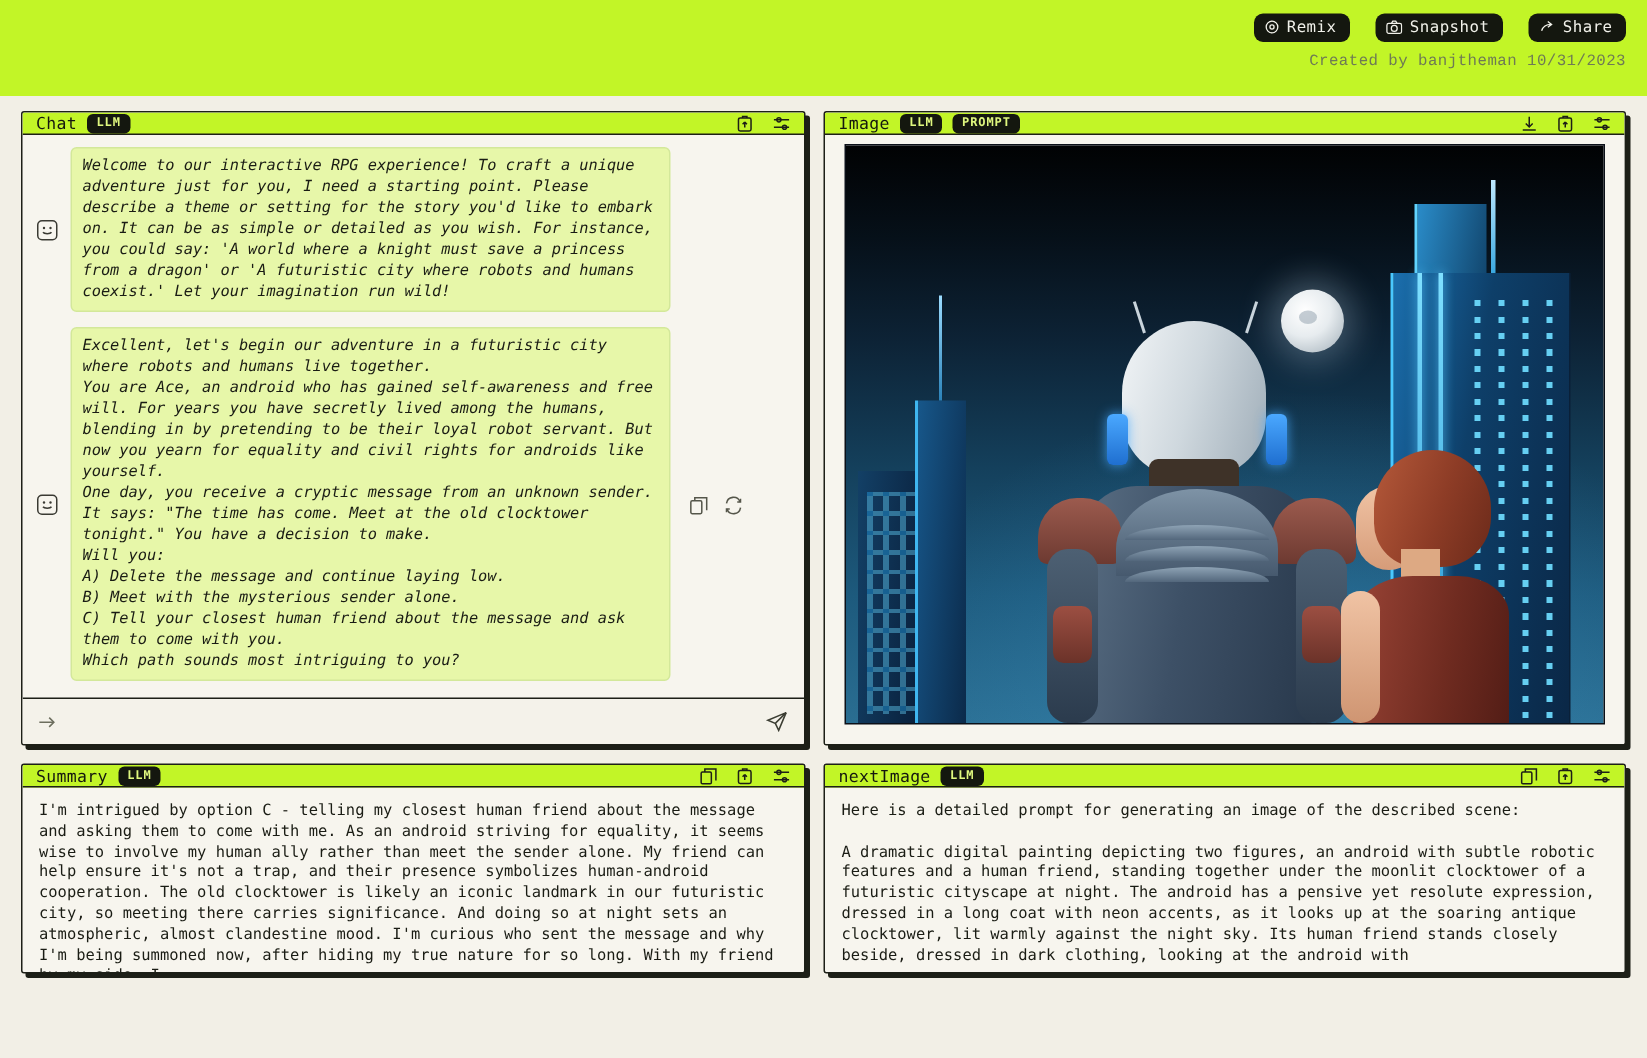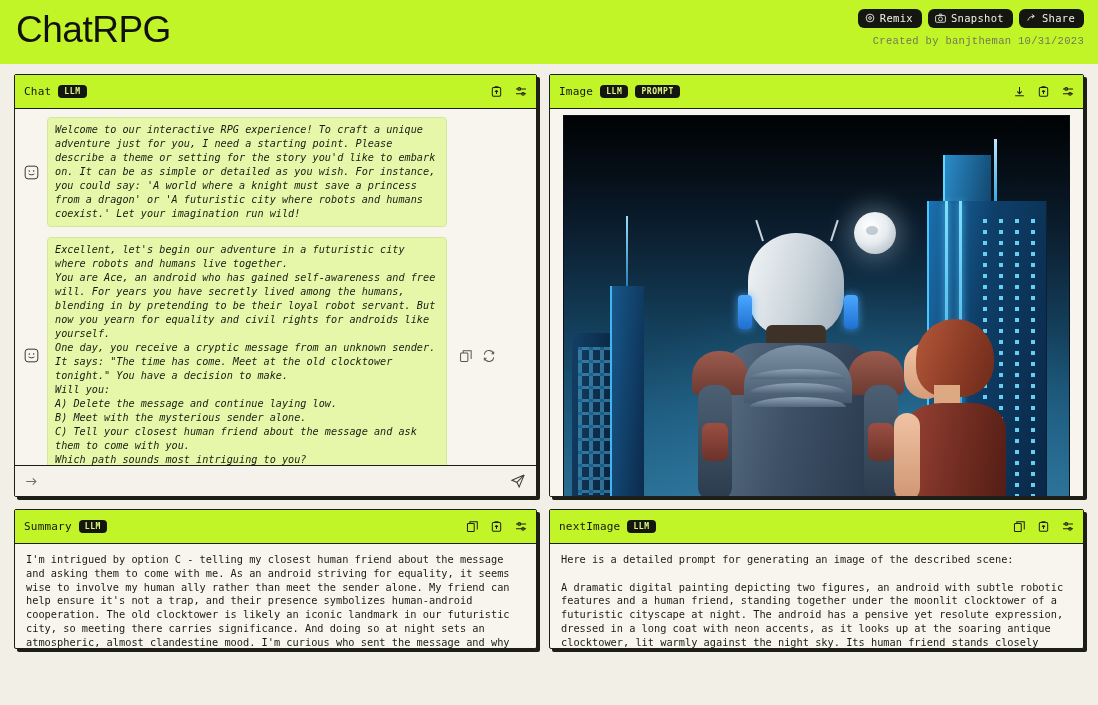--- a/index.html
+++ b/index.html
@@ -29,21 +29,21 @@
   }
   .header-right {
     position: absolute;
     right: 14px;
     top: 9px;
     display: flex;
     flex-direction: column;
     align-items: flex-end;
     gap: 7px;
   }
-  .header-buttons { display: flex; gap: 6px; }
+  .header-buttons { display: flex; gap: 17px; }
   .hbtn {
     background: #14170f;
     color: #f1f1ea;
     border-radius: 6px;
     font-size: 10.5px;
     font-family: "DejaVu Sans Mono", monospace;
     padding: 4px 9px 4px 7px;
     display: flex;
     align-items: center;
     gap: 5px;
@@ -74,21 +74,21 @@
     border: 1.5px solid #1d1f17;
     box-shadow: 3px 3px 0 #1d1f17;
     display: flex;
     flex-direction: column;
     overflow: hidden;
     border-radius: 2px;
   }
   .panel-head {
     background: #c2f527;
     border-bottom: 1.5px solid #1d1f17;
-    height: 34px;
+    height: 15px;
     display: flex;
     align-items: center;
     padding: 0 7px 0 9px;
     gap: 7px;
     flex: 0 0 auto;
   }
   .panel-title {
     font-size: 11px;
     color: #14170f;
     letter-spacing: .2px;
@@ -347,21 +347,20 @@
     line-height: 13.8px;
     color: #1a1c14;
     white-space: pre-wrap;
     overflow: hidden;
   }
 </style>
 </head>
 <body>
 
 <div class="app-header">
-  <div class="app-title">ChatRPG</div>
   <div class="header-right">
     <div class="header-buttons">
       <button class="hbtn">
         <span>
           <svg width="10" height="10" viewBox="0 0 16 16" fill="none" stroke="#f1f1ea" stroke-width="1.4">
             <circle cx="8" cy="8" r="6.2"></circle>
               <circle cx="8" cy="8" r="2.2"></circle>
           </svg>
         </span>
         <span>Remix</span>

